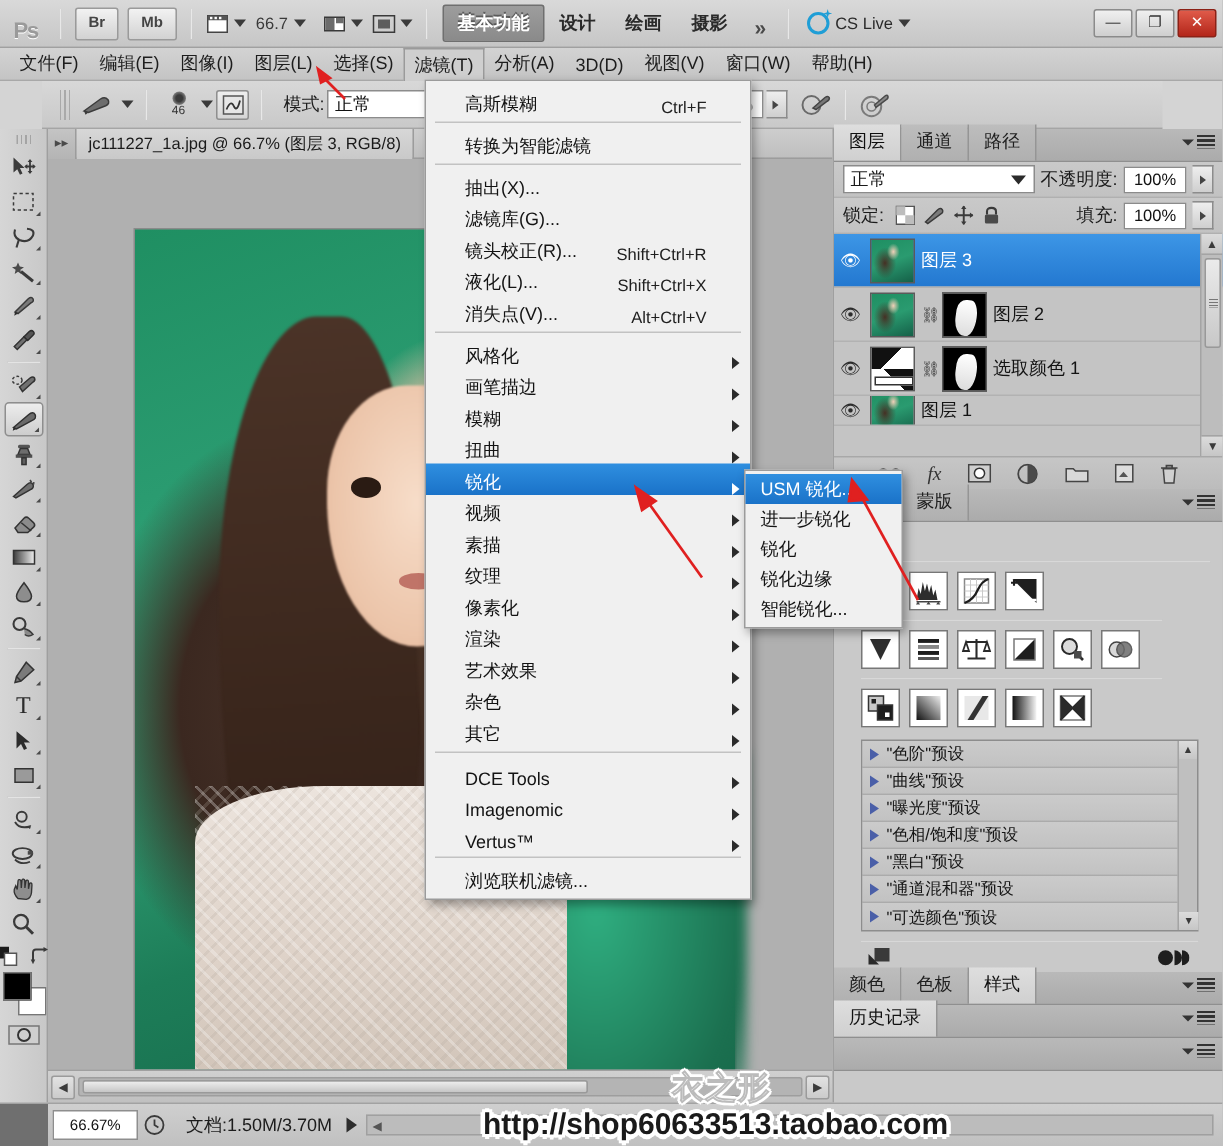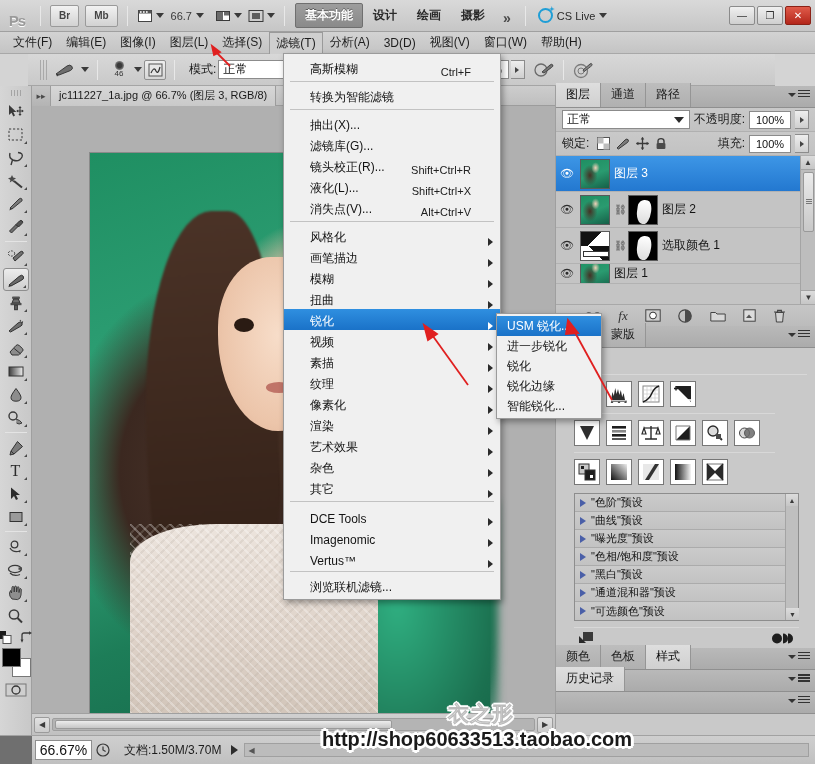--- a/index.html
+++ b/index.html
@@ -333,37 +333,38 @@
   .colorpanel { background:#c9c9c9; }
 
   
   .statusbar {
     position:absolute; left:0; bottom:0; width:815px; height:29px;
     background:linear-gradient(#cfcfcf,#c0c0c0); border-top:1px solid #a2a2a2;
     display:flex; align-items:center;
   }
   .st-left { width:32px;height:29px;background:#6f6f6f; }
   .st-zoom { width:57px;height:20px;background:#fff;border:1px solid #8e8e8e;margin-left:3px;
-    display:flex;align-items:center;justify-content:center;font-size:14px;color:#111;}
+    display:flex;align-items:center;justify-content:center;font-size:10px;color:#111;}
   .st-clock{width:22px;display:flex;align-items:center;justify-content:center;color:#3a3a3a;font-size:12px;}
   .st-doc{font-size:12px;color:#1c1c1c;padding:0 10px;}
   .st-tri{width:0;height:0;border-top:5px solid transparent;border-bottom:5px solid transparent;
     border-left:7px solid #2c2c2c; margin-right:6px;}
   .st-track{flex:1;height:14px;background:#bcbcbc;border:1px solid #a0a0a0;margin-right:6px;
     display:flex;align-items:center;padding-left:3px;color:#555;font-size:8px;}
 
   
   .arrowsvg { position:absolute; inset:0; pointer-events:none; z-index:80; }
 
   
   .wm {
     position:absolute; z-index:90; color:#fff; font-weight:bold;
     text-shadow: 2px 0 0 #fff,-2px 0 0 #fff,0 2px 0 #fff,0 -2px 0 #fff,
                  1.5px 1.5px 0 #fff,-1.5px -1.5px 0 #fff,1.5px -1.5px 0 #fff,-1.5px 1.5px 0 #fff,
                  0 0 3px rgba(255,255,255,.9);
+    margin-top: 11px;
   }
   .wm-cn { left:448px; top:700px; font-size:21px; letter-spacing:1px; color:#fff;
            -webkit-text-stroke:0.5px #bbb; }
   .wm-url { left:322px; top:728px; font-size:20px; color:#1a1a1a;
     text-shadow: 2px 0 0 #fff,-2px 0 0 #fff,0 2px 0 #fff,0 -2px 0 #fff,
                  2px 2px 0 #fff,-2px -2px 0 #fff,2px -2px 0 #fff,-2px 2px 0 #fff,
                  3px 0 0 #fff,-3px 0 0 #fff,0 3px 0 #fff,0 -3px 0 #fff; }
 </style>
 </head>
 <body>

